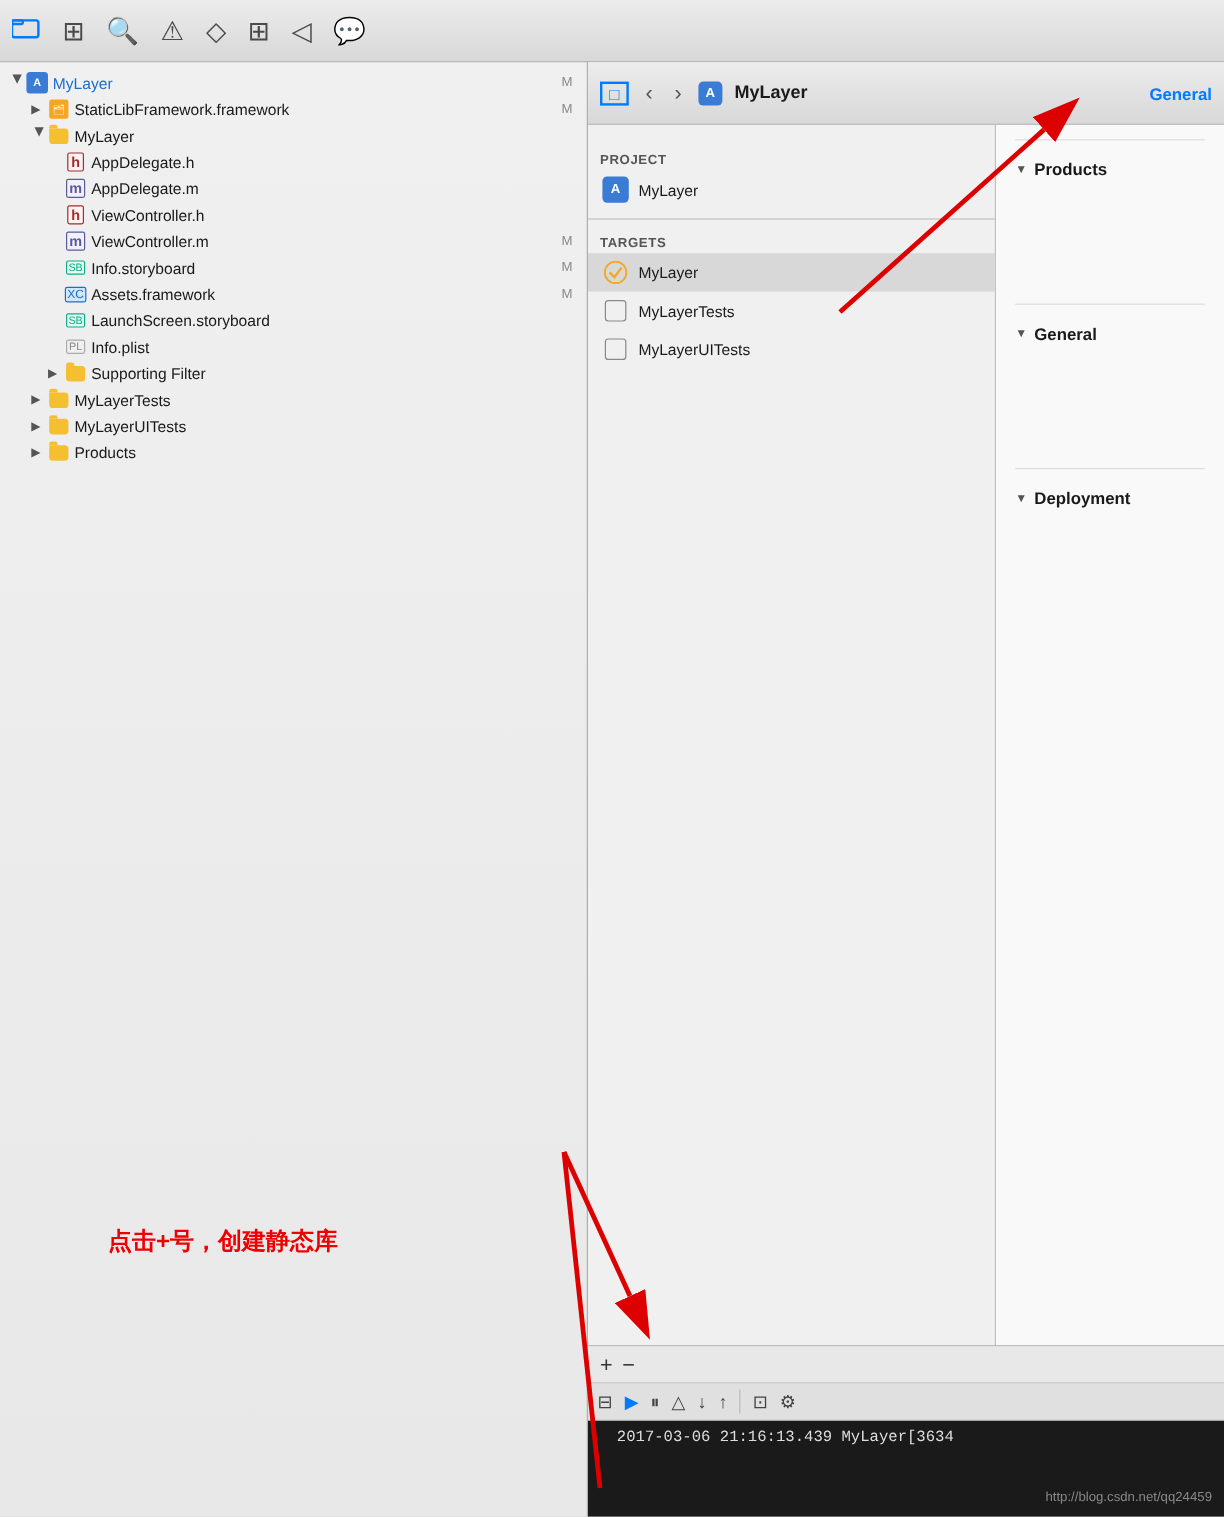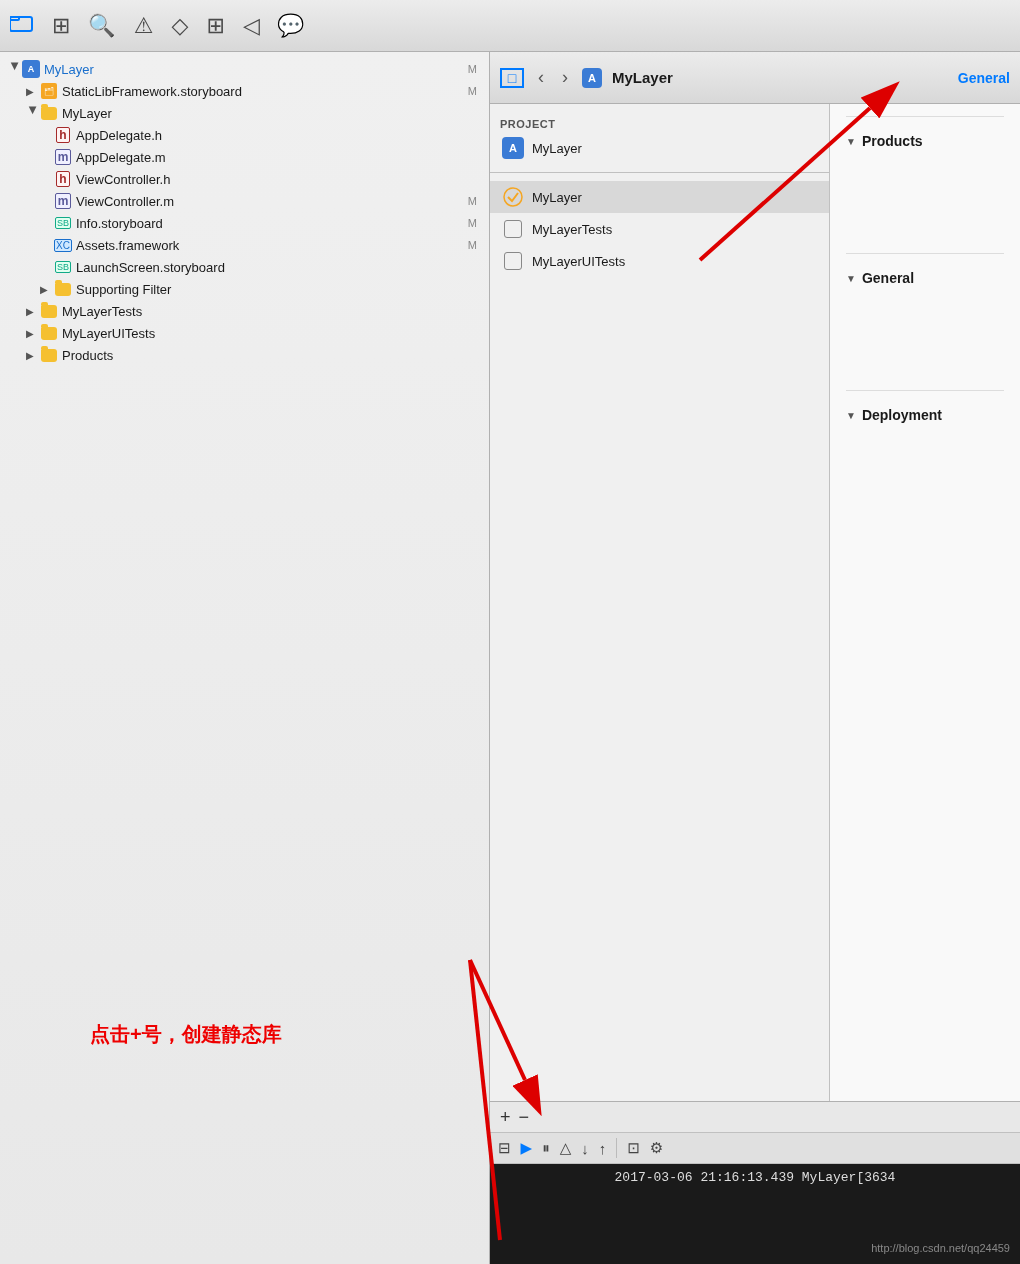--- a/index.html
+++ b/index.html
@@ -176,21 +176,21 @@
       display: flex;
       flex: 1;
       overflow: hidden;
     }
 
     
     .project-nav {
       width: 340px;
       background: #f0f0f0;
       border-right: 1px solid #c0c0c0;
-      padding-top: 8px;
+      padding-top: 18px;
       font-size: 13px;
     }
 
     .project-nav-section {
       padding: 6px 10px 2px 10px;
       font-size: 11px;
       font-weight: 700;
       color: #555;
       letter-spacing: 0.5px;
       text-transform: uppercase;
@@ -289,23 +289,22 @@
       border: none;
     }
     .dbg-btn.blue { color: #007aff; }
 
     .debug-log {
       background: #1a1a1a;
       color: #ddd;
       font-family: "Courier New", monospace;
       font-size: 13px;
       padding: 6px 24px;
-      height: 100px;
+      height: 80px;
       overflow: hidden;
-      text-align: center;
     }
 
     
     .arrows-overlay {
       position: absolute;
       top: 0;
       left: 0;
       width: 1020px;
       height: 1264px;
       pointer-events: none;
@@ -402,21 +401,21 @@
         </span>
         <span class="tree-label blue">MyLayer</span>
         <span class="tree-badge">M</span>
       </div>
 
       <div class="tree-item indent-1">
         <span class="tree-arrow">▶</span>
         <span class="tree-icon">
           <div class="icon-framework">🗂</div>
         </span>
-        <span class="tree-label">StaticLibFramework.storyboard</span>
+        <span class="tree-label">StaticLibFramework.framework</span>
         <span class="tree-badge">M</span>
       </div>
 
       <div class="tree-item indent-1">
         <span class="tree-arrow open">▶</span>
         <span class="tree-icon">
           <div class="icon-folder"></div>
         </span>
         <span class="tree-label">MyLayer</span>
       </div>
@@ -473,20 +472,27 @@
       </div>
 
       <div class="tree-item indent-2">
         <span class="tree-arrow" style="visibility:hidden">▶</span>
         <span class="tree-icon">
             <span class="file-storyboard">SB</span>
           </span>
         <span class="tree-label">LaunchScreen.storyboard</span>
       </div>
 
+      <div class="tree-item indent-2">
+        <span class="tree-arrow" style="visibility:hidden">▶</span>
+        <span class="tree-icon">
+            <span class="file-plist">PL</span>
+          </span>
+        <span class="tree-label">Info.plist</span>
+      </div>
 
       <div class="tree-item indent-2">
         <span class="tree-arrow">▶</span>
         <span class="tree-icon">
           <div class="icon-folder"></div>
         </span>
         <span class="tree-label">Supporting Filter</span>
       </div>
 
       <div class="tree-item indent-1">
@@ -542,20 +548,21 @@
 
         <div class="project-nav-item">
           <span>
             <div class="project-icon-sm" style="width:22px;height:22px;">A</div>
           </span>
           <span class="pni-label">MyLayer</span>
         </div>
 
         <div class="divider-line"></div>
 
+        <div class="project-nav-section">TARGETS</div>
 
         <div class="project-nav-item selected">
           <span style="width:22px;height:22px;display:flex;align-items:center;justify-content:center;">
             <svg width="20" height="20" viewBox="0 0 20 20">
               <circle cx="10" cy="10" r="9" fill="none" stroke="#f5a623" stroke-width="1.5"></circle>
               <path d="M5 10 L9 14 L15 6" stroke="#f5a623" stroke-width="2" fill="none"></path>
             </svg>
           </span>
           <span class="pni-label">MyLayer</span>
         </div>

